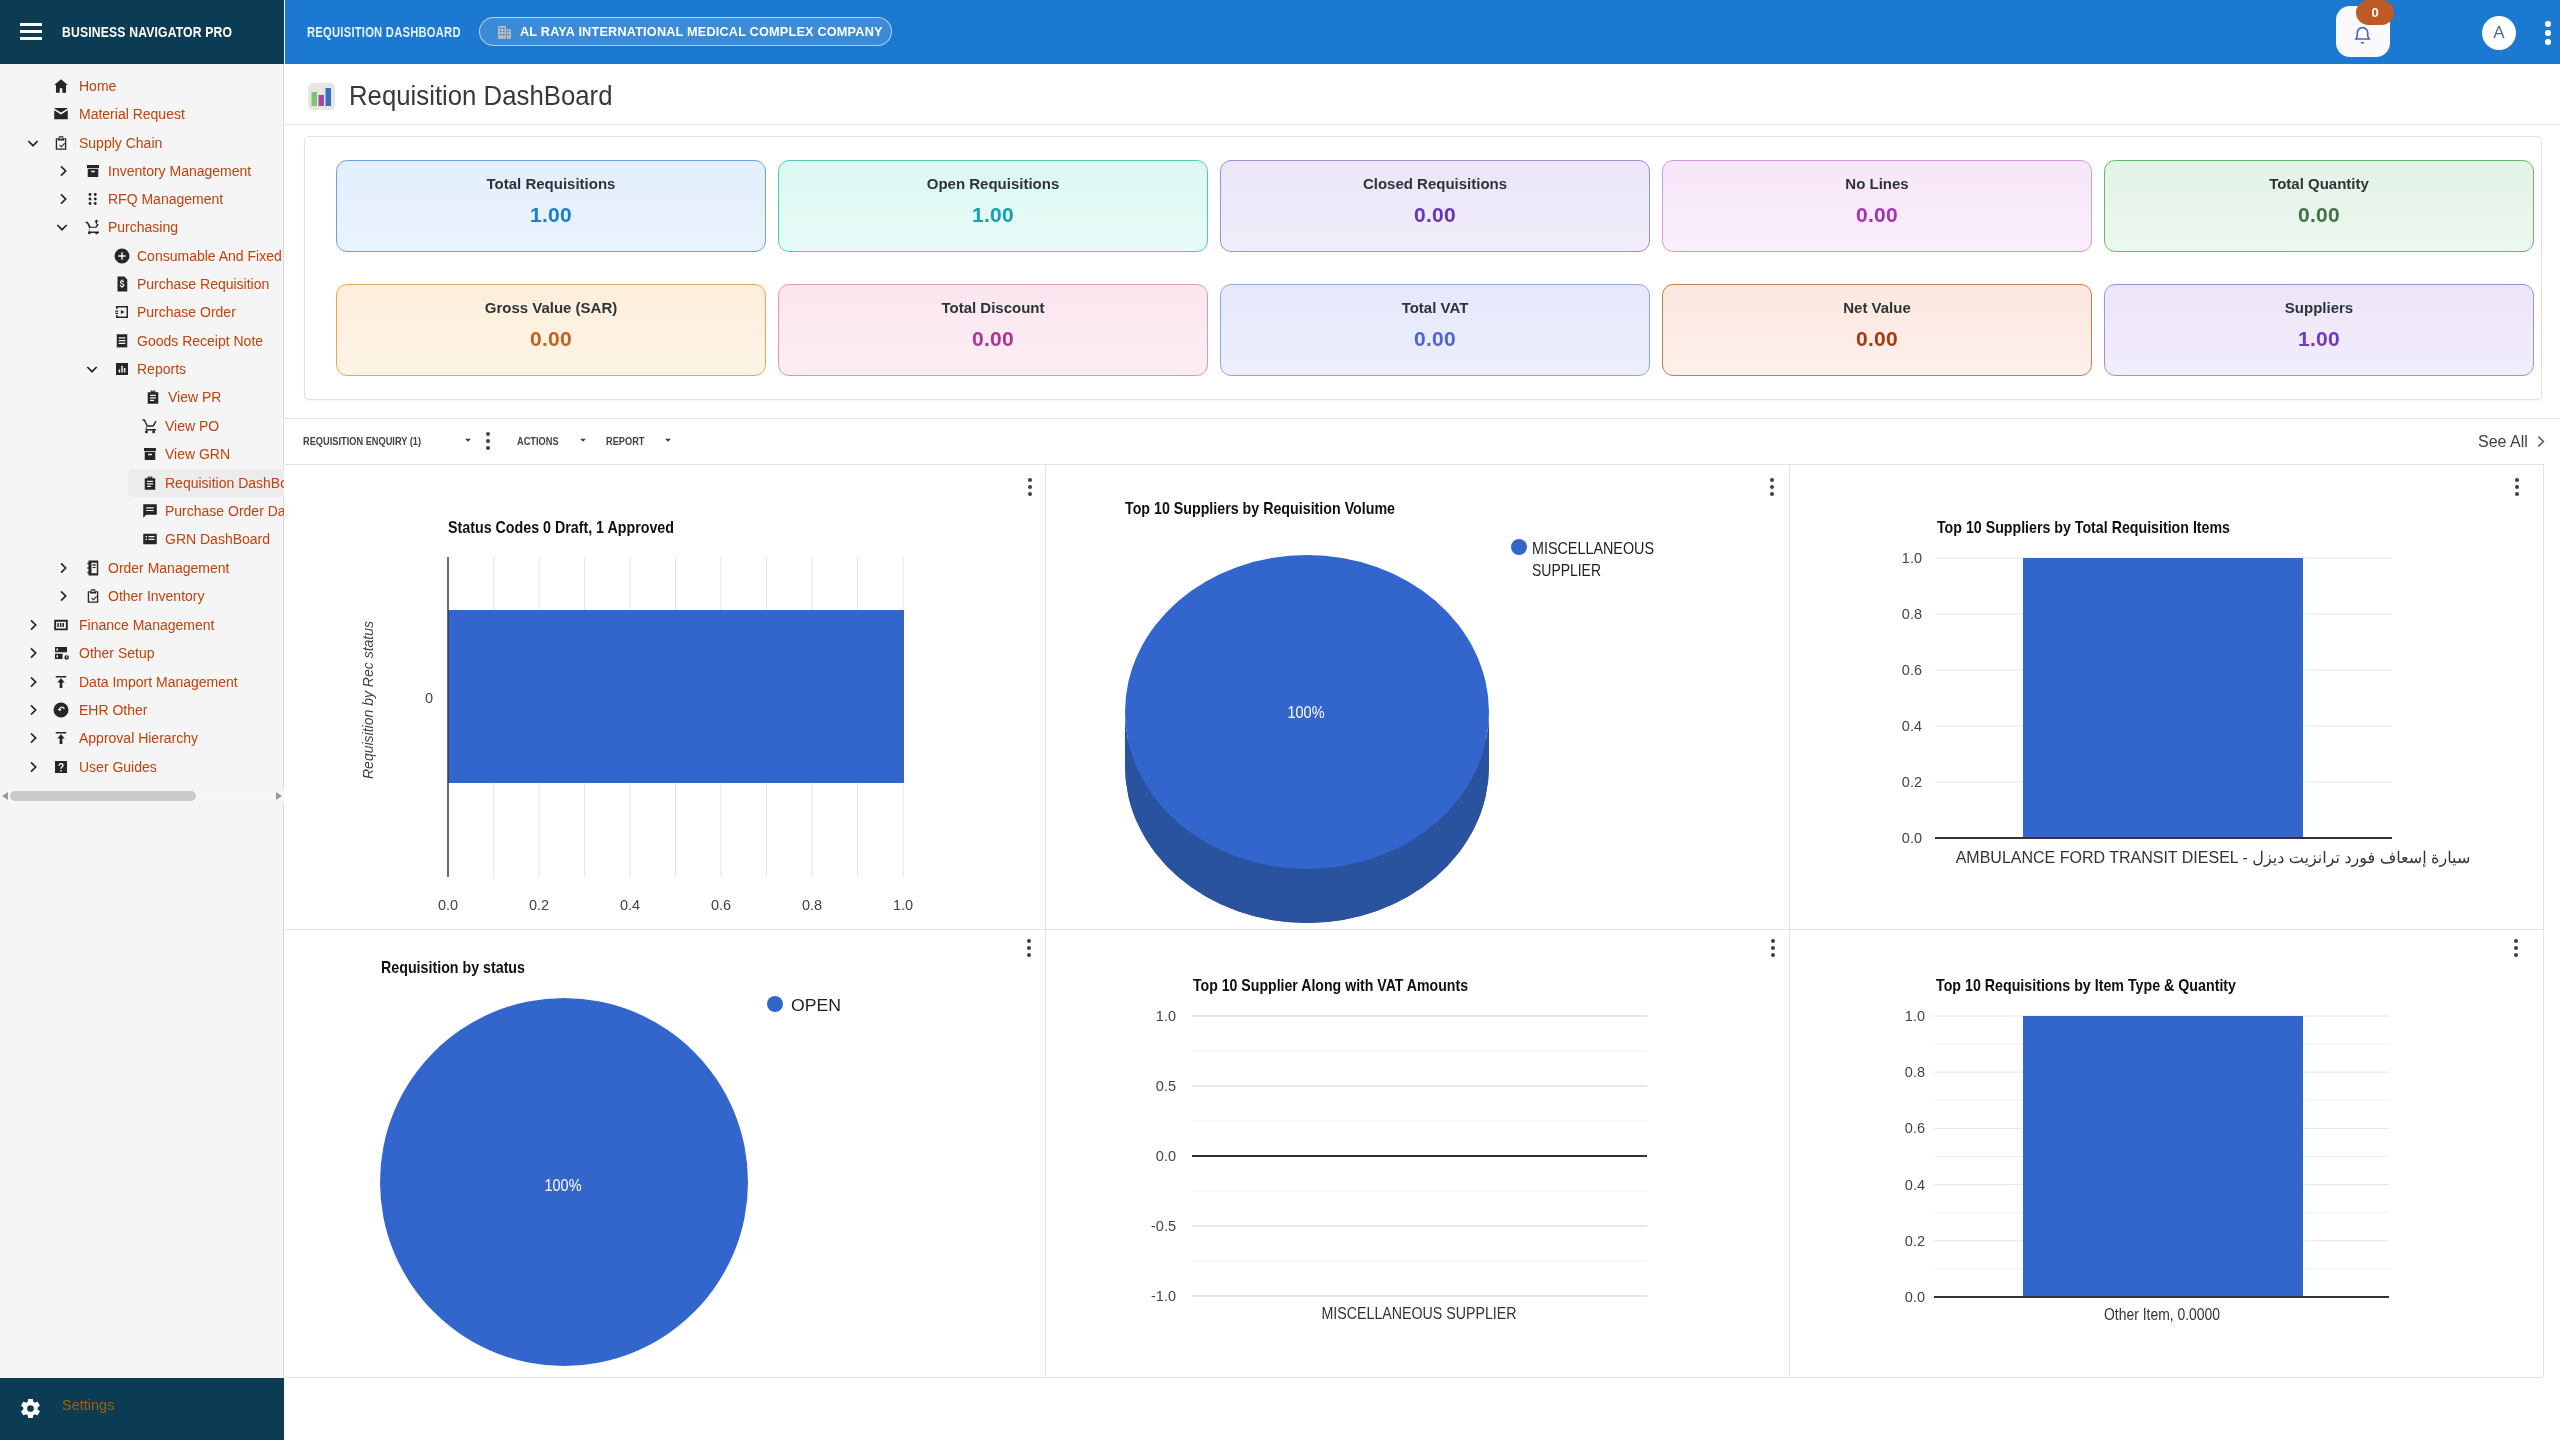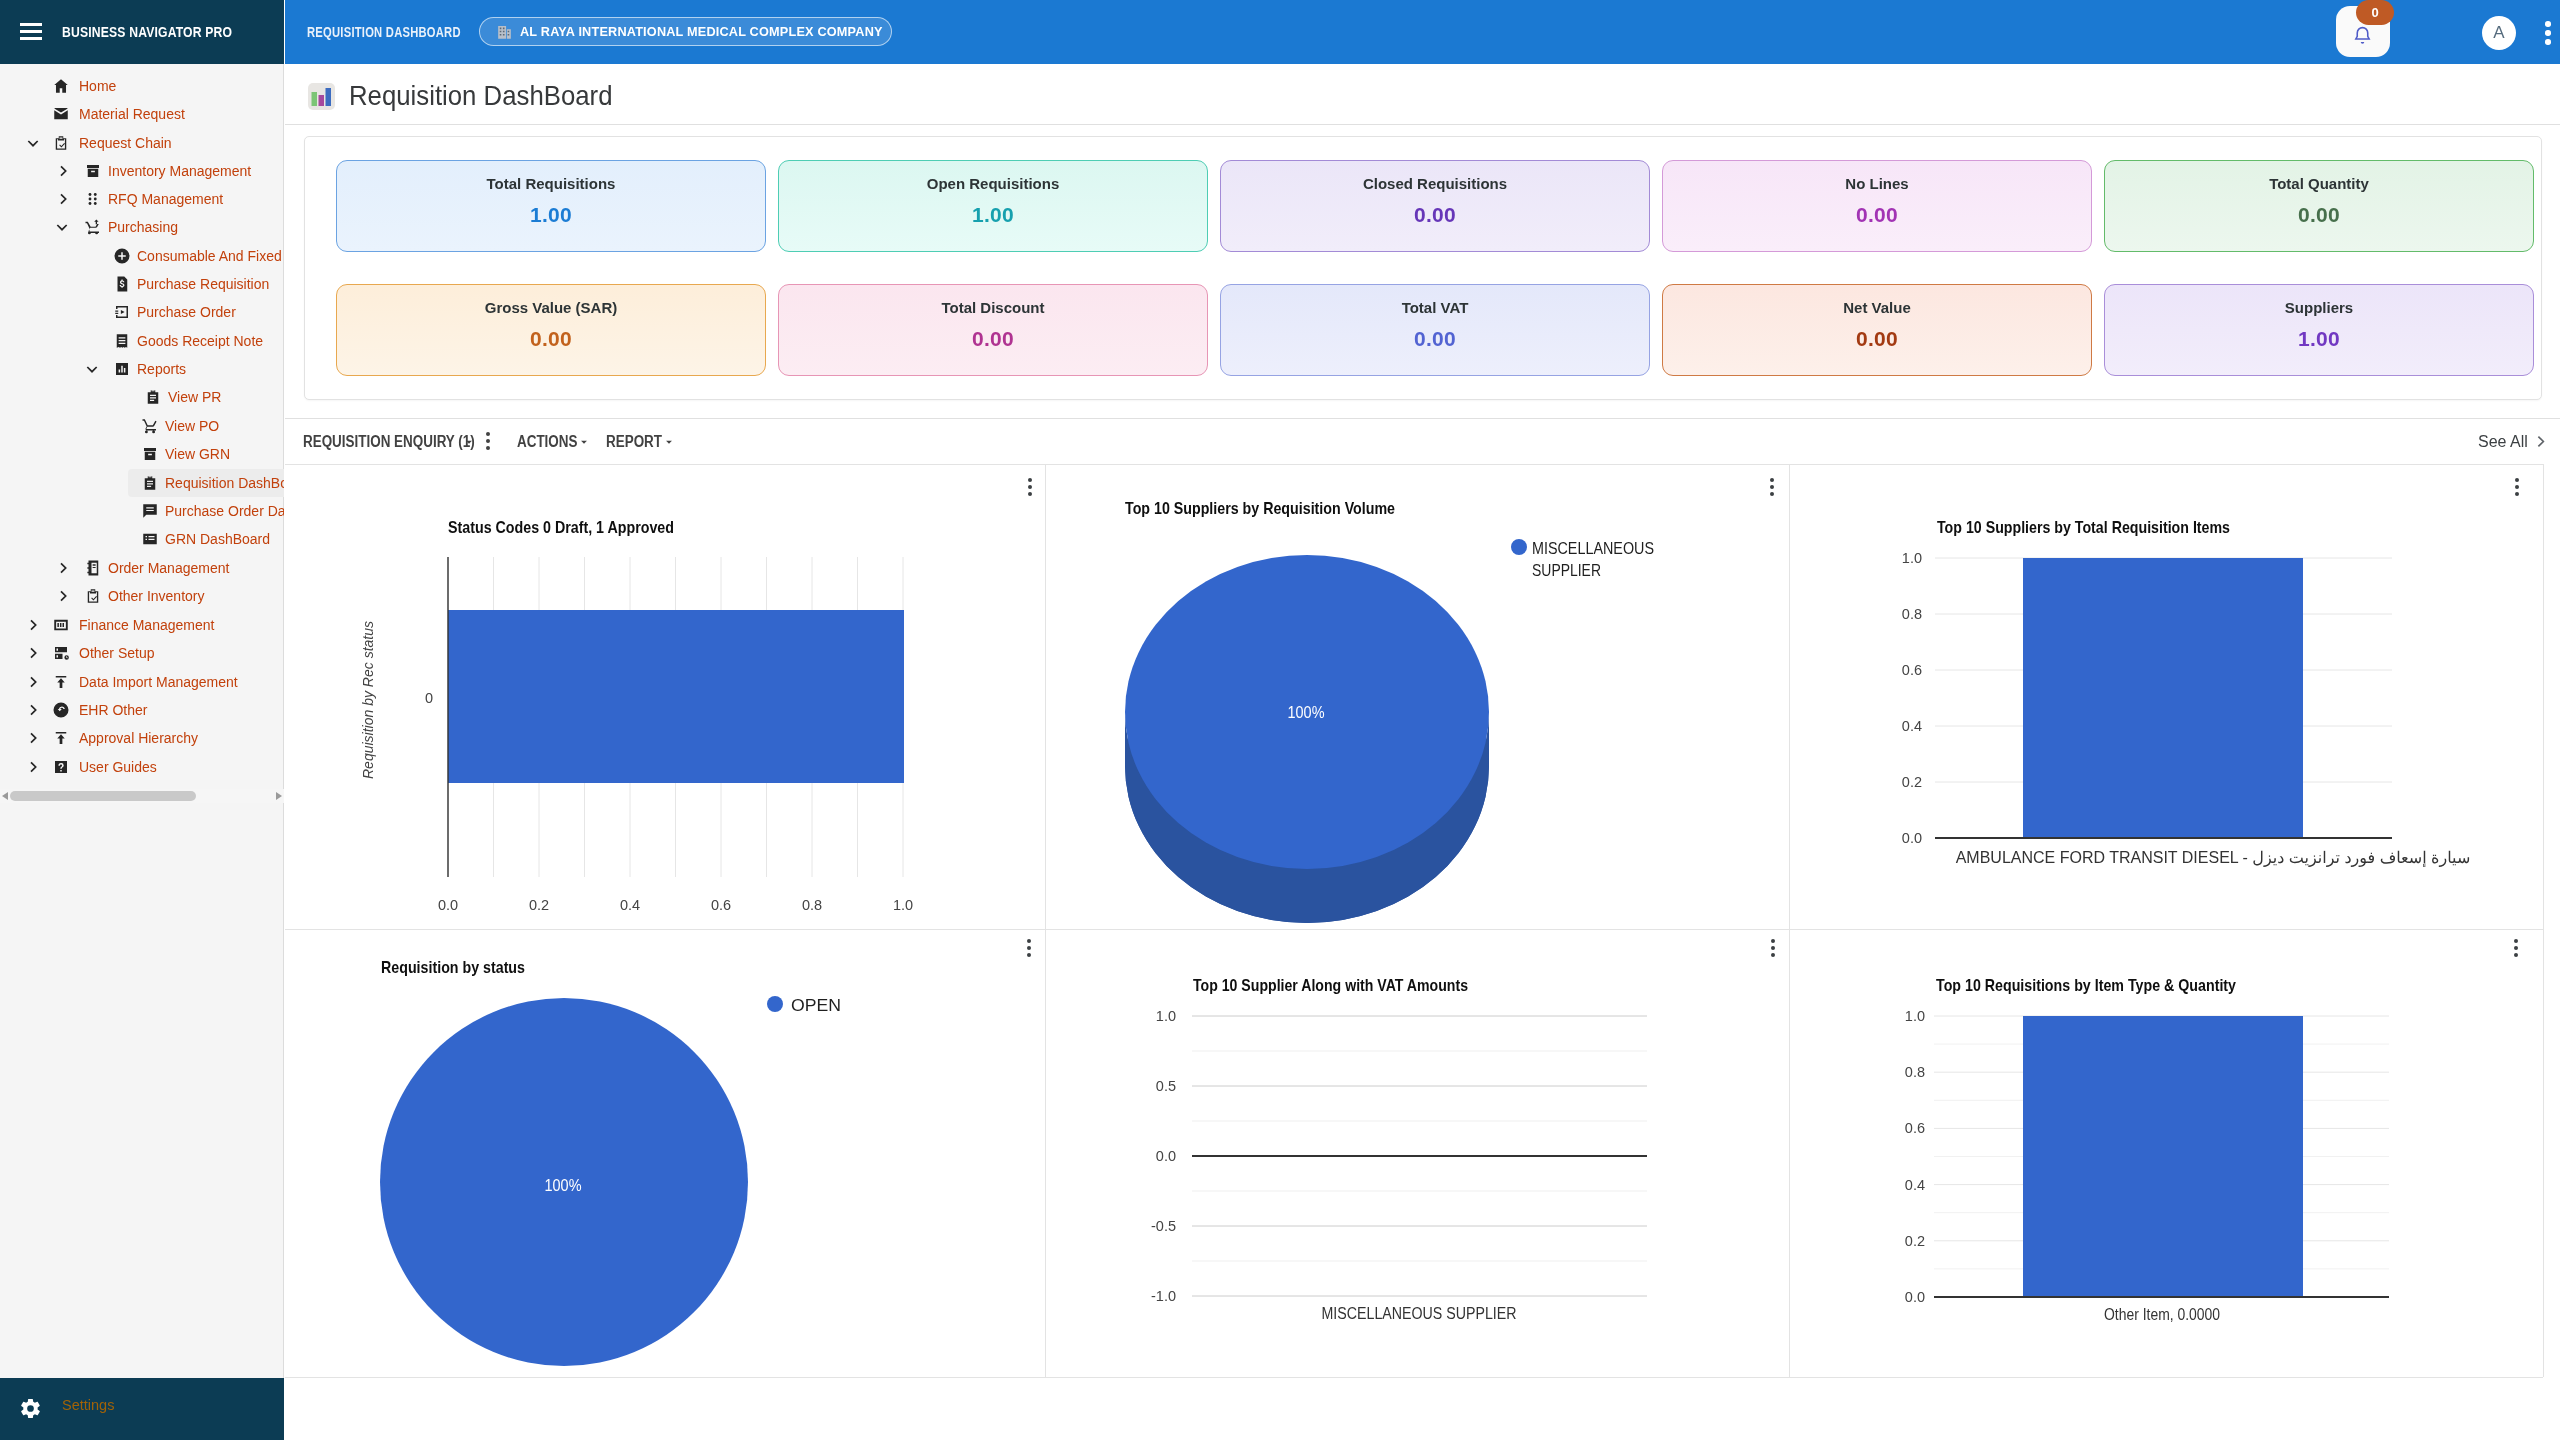--- a/index.html
+++ b/index.html
@@ -3,21 +3,21 @@
 <style>
   html,body{margin:0;padding:0;}
   body{width:2560px;height:1440px;position:relative;overflow:hidden;
        font-family:"Liberation Sans",sans-serif;background:#fff;}
   .abs{position:absolute;}
   .mi{position:absolute;height:28px;font-size:14px;color:#c2410c;white-space:nowrap;}
   .mi span{position:absolute;top:5px;line-height:19px;}
   .card{position:absolute;width:430px;height:92px;border-radius:11px;text-align:center;box-sizing:border-box;}
   .card .t{margin-top:12px;font-size:15px;font-weight:bold;color:#2d3436;line-height:21px;}
   .card .v{margin-top:9px;font-size:21px;font-weight:bold;line-height:24px;letter-spacing:.3px;}
-  .tbi{position:absolute;top:419px;height:45px;line-height:45px;font-size:16px;font-weight:bold;color:#424242;white-space:nowrap;}
+  .tbi{position:absolute;top:419px;height:45px;line-height:45px;font-size:11px;font-weight:bold;color:#424242;white-space:nowrap;}
   .tbi b{display:inline-block;transform:scaleX(.84);transform-origin:0 50%;font-weight:bold;overflow:visible;}
   .ct{font-weight:bold;font-size:17px;fill:#0f0f0f;}
   .ax{font-size:14.5px;fill:#444;}
   .cat{font-size:16px;fill:#333;}
 </style></head>
 <body>
 <div class="abs" style="left:0;top:0;width:284px;height:1440px;background:#f5f5f5;border-right:1px solid #dcdcdc;box-sizing:border-box;"></div>
 <div class="abs" style="left:0;top:0;width:284px;height:64px;background:#0c3c54;"></div>
 <div class="abs" style="left:20px;top:23px;width:22px;height:3.2px;background:#fff;"></div>
 <div class="abs" style="left:20px;top:30px;width:22px;height:3.2px;background:#fff;"></div>
@@ -45,21 +45,21 @@
     </svg>
     <span style="left:79px">Material Request</span>
   </div>
 <div class="mi" style="left:0;top:129px;width:284px;overflow:hidden;">
     <svg class="abs" style="left:25px;top:6px" width="16" height="16" viewBox="0 0 24 24">
       <path fill="none" stroke="#262626" stroke-width="2.6" d="M5 9l7 7 7-7"></path>
     </svg>
     <svg class="abs" style="left:52px;top:5px" width="18" height="18" viewBox="0 0 24 24">
       <path fill="#262626" d="M9 3h6v2.5h4V21H5V5.5h4zM8 7H6.8v12.2h10.4V7H16v1.5H8zm2-2.2v1.4h4V4.8zm.6 9.1 2 2 3.6-3.9 1 1-4.6 5-3-3z"></path>
     </svg>
-    <span style="left:79px">Request Chain</span>
+    <span style="left:79px">Supply Chain</span>
   </div>
 <div class="mi" style="left:0;top:157px;width:284px;overflow:hidden;">
     <svg class="abs" style="left:55px;top:6px" width="16" height="16" viewBox="0 0 24 24">
       <path fill="none" stroke="#262626" stroke-width="2.6" d="M9 5l7 7-7 7"></path>
     </svg>
     <svg class="abs" style="left:84px;top:5px" width="18" height="18" viewBox="0 0 24 24">
       <path fill="#262626" d="M4 4h16v4H4zm1 5h14v11H5zm4.5 2.5v2h5v-2z"></path>
     </svg>
     <span style="left:108px">Inventory Management</span>
   </div>

